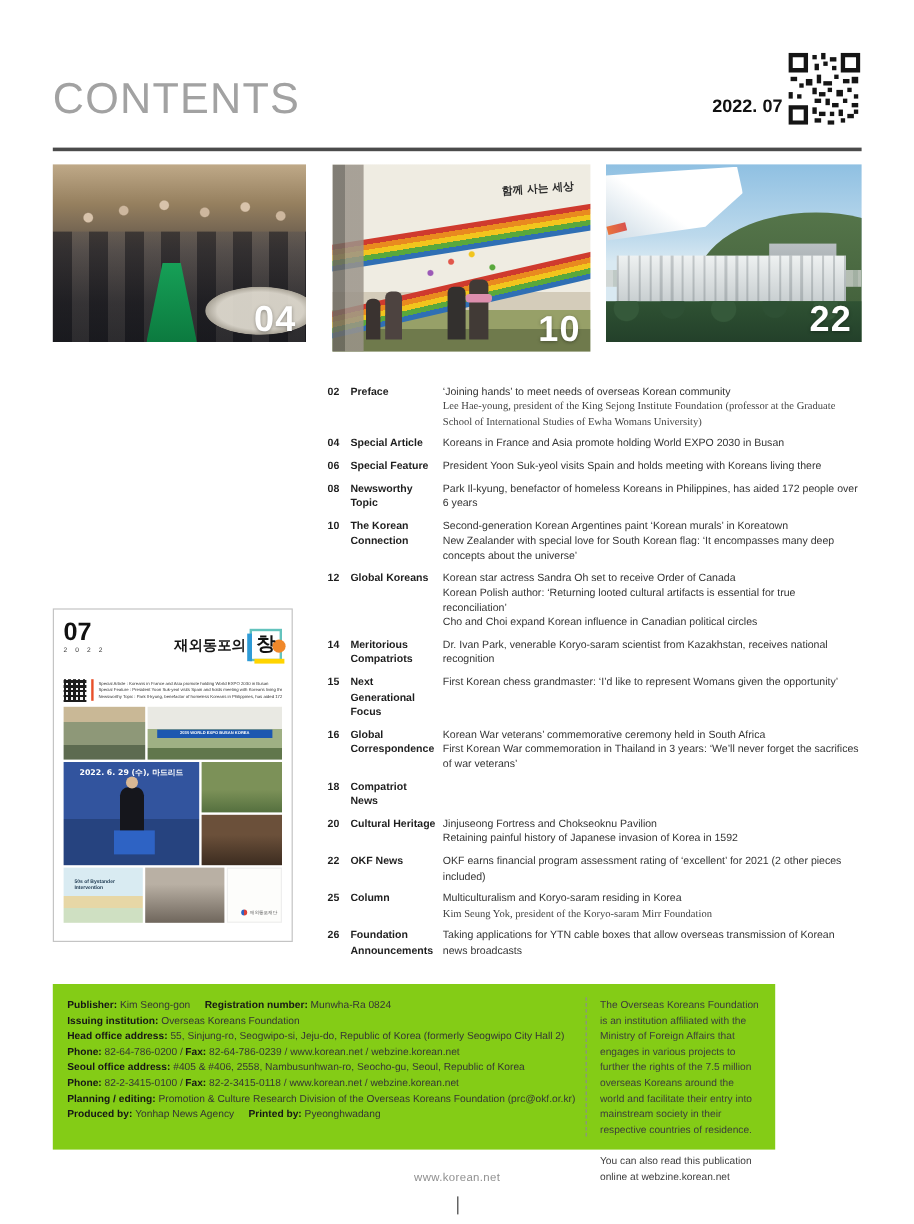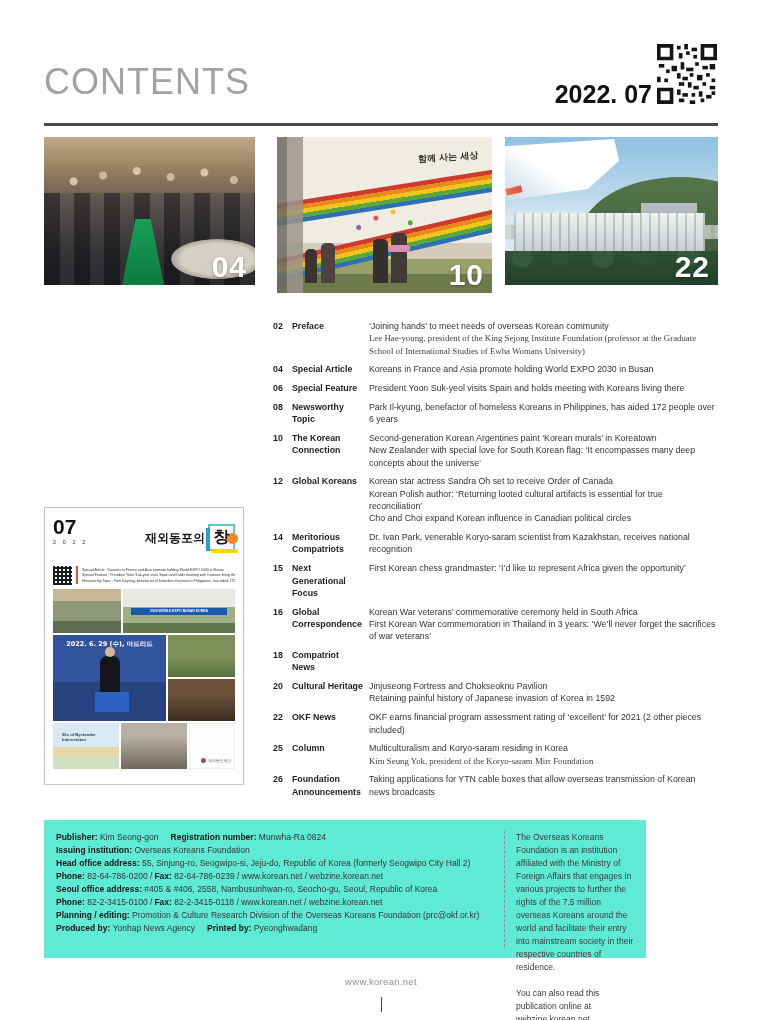--- a/index.html
+++ b/index.html
@@ -3,21 +3,21 @@
 <meta charset="utf-8">
 <style>
   * { margin:0; padding:0; box-sizing:border-box; }
   html,body { background:#fff; }
   .page { position:relative; width:762px; height:1020px; margin:0 auto; background:#fff;
           font-family:"Liberation Sans", sans-serif; overflow:hidden; }
 
   
   .hd-title { position:absolute; left:44px; top:64px; font-size:36px; font-weight:300;
               color:#a2a2a2; letter-spacing:1px; line-height:1; }
-  .hd-issue { position:absolute; right:110px; top:80px; font-size:25px; font-weight:700; color:#111; }
+  .hd-issue { position:absolute; right:110px; top:80px; font-size:15px; font-weight:700; color:#111; }
   .hd-qr    { position:absolute; right:45px; top:44px; width:60px; height:60px; }
   .hd-rule  { position:absolute; left:44px; right:44px; top:123px; height:3px; background:#4b4b4b; }
 
   
   .heroes { position:absolute; left:44px; top:137px; width:674px; display:flex; align-items:flex-start; }
   .hero { position:relative; overflow:hidden; flex:none; }
   .hero-1 { width:211px; height:148px; margin-right:22px;
     background:
       radial-gradient(circle 5px at 14% 30%, #d8c3ab 0 3.5px, transparent 4.5px),
       radial-gradient(circle 5px at 28% 26%, #cdb79e 0 3.5px, transparent 4.5px),
@@ -141,22 +141,22 @@
       color:#1f3a52; font-weight:700; }
   .c-g { flex:1; background:linear-gradient(180deg,#b9b0a4 0 30%,#6f665c 100%); }
   .c-h { width:46px; background:#fdfdfb; border:1px solid #eee; }
   .c-okf { position:absolute; bottom:5px; right:3px; font-size:3.8px; color:#555;
       font-family:"DejaVu Sans", sans-serif; }
   .c-okf::before { content:""; display:inline-block; width:5px; height:5px; border-radius:50%;
       margin-right:2px; vertical-align:-1px;
       background:conic-gradient(#d9413a 0 50%, #2e63c4 50% 100%); }
 
   
-  .pubbox { position:absolute; left:44px; top:820px; width:602px; height:138px; background:#5eead4;
-      display:flex; padding:11px 12px;gap:16px; }
+  .pubbox { position:absolute; left:44px; top:820px; width:602px; height:138px; background:#84cc16;
+      display:flex; padding:11px 12px; }
   .pub-left { width:432px; padding-right:8px; }
   .pub-line { font-size:8.5px; line-height:13px; color:#353535; }
   .pub-pair.gap { margin-right:10px; }
   .pub-pair + .pub-pair { margin-left:2px; }
   .pub-label { font-weight:700; color:#161616; }
   .pub-right { flex:1; border-left:1px dashed #8e8e8e; padding-left:11px; color:#3c3c3c; }
   .pub-right p { font-size:8.5px; line-height:13px; }
   .pub-right p + p { margin-top:13px; }
 
   
@@ -307,21 +307,21 @@
     <span class="toc-sec">Meritorious Compatriots</span>
     <span class="toc-lines">
           <div class="toc-line sans">Dr. Ivan Park, venerable Koryo-saram scientist from Kazakhstan, receives national recognition</div>
         </span>
   </div>
 
   <div class="toc-row">
     <span class="toc-num">15</span>
     <span class="toc-sec">Next Generational Focus</span>
     <span class="toc-lines">
-          <div class="toc-line sans">First Korean chess grandmaster: ‘I’d like to represent Africa given the opportunity’</div>
+          <div class="toc-line sans">First Korean chess grandmaster: ‘I’d like to represent Womans given the opportunity’</div>
         </span>
   </div>
 
   <div class="toc-row">
     <span class="toc-num">16</span>
     <span class="toc-sec">Global Correspondence</span>
     <span class="toc-lines">
           <div class="toc-line sans">Korean War veterans’ commemorative ceremony held in South Africa</div>
           <div class="toc-line sans">First Korean War commemoration in Thailand in 3 years: ‘We’ll never forget the sacrifices of war veterans’</div>
         </span>

